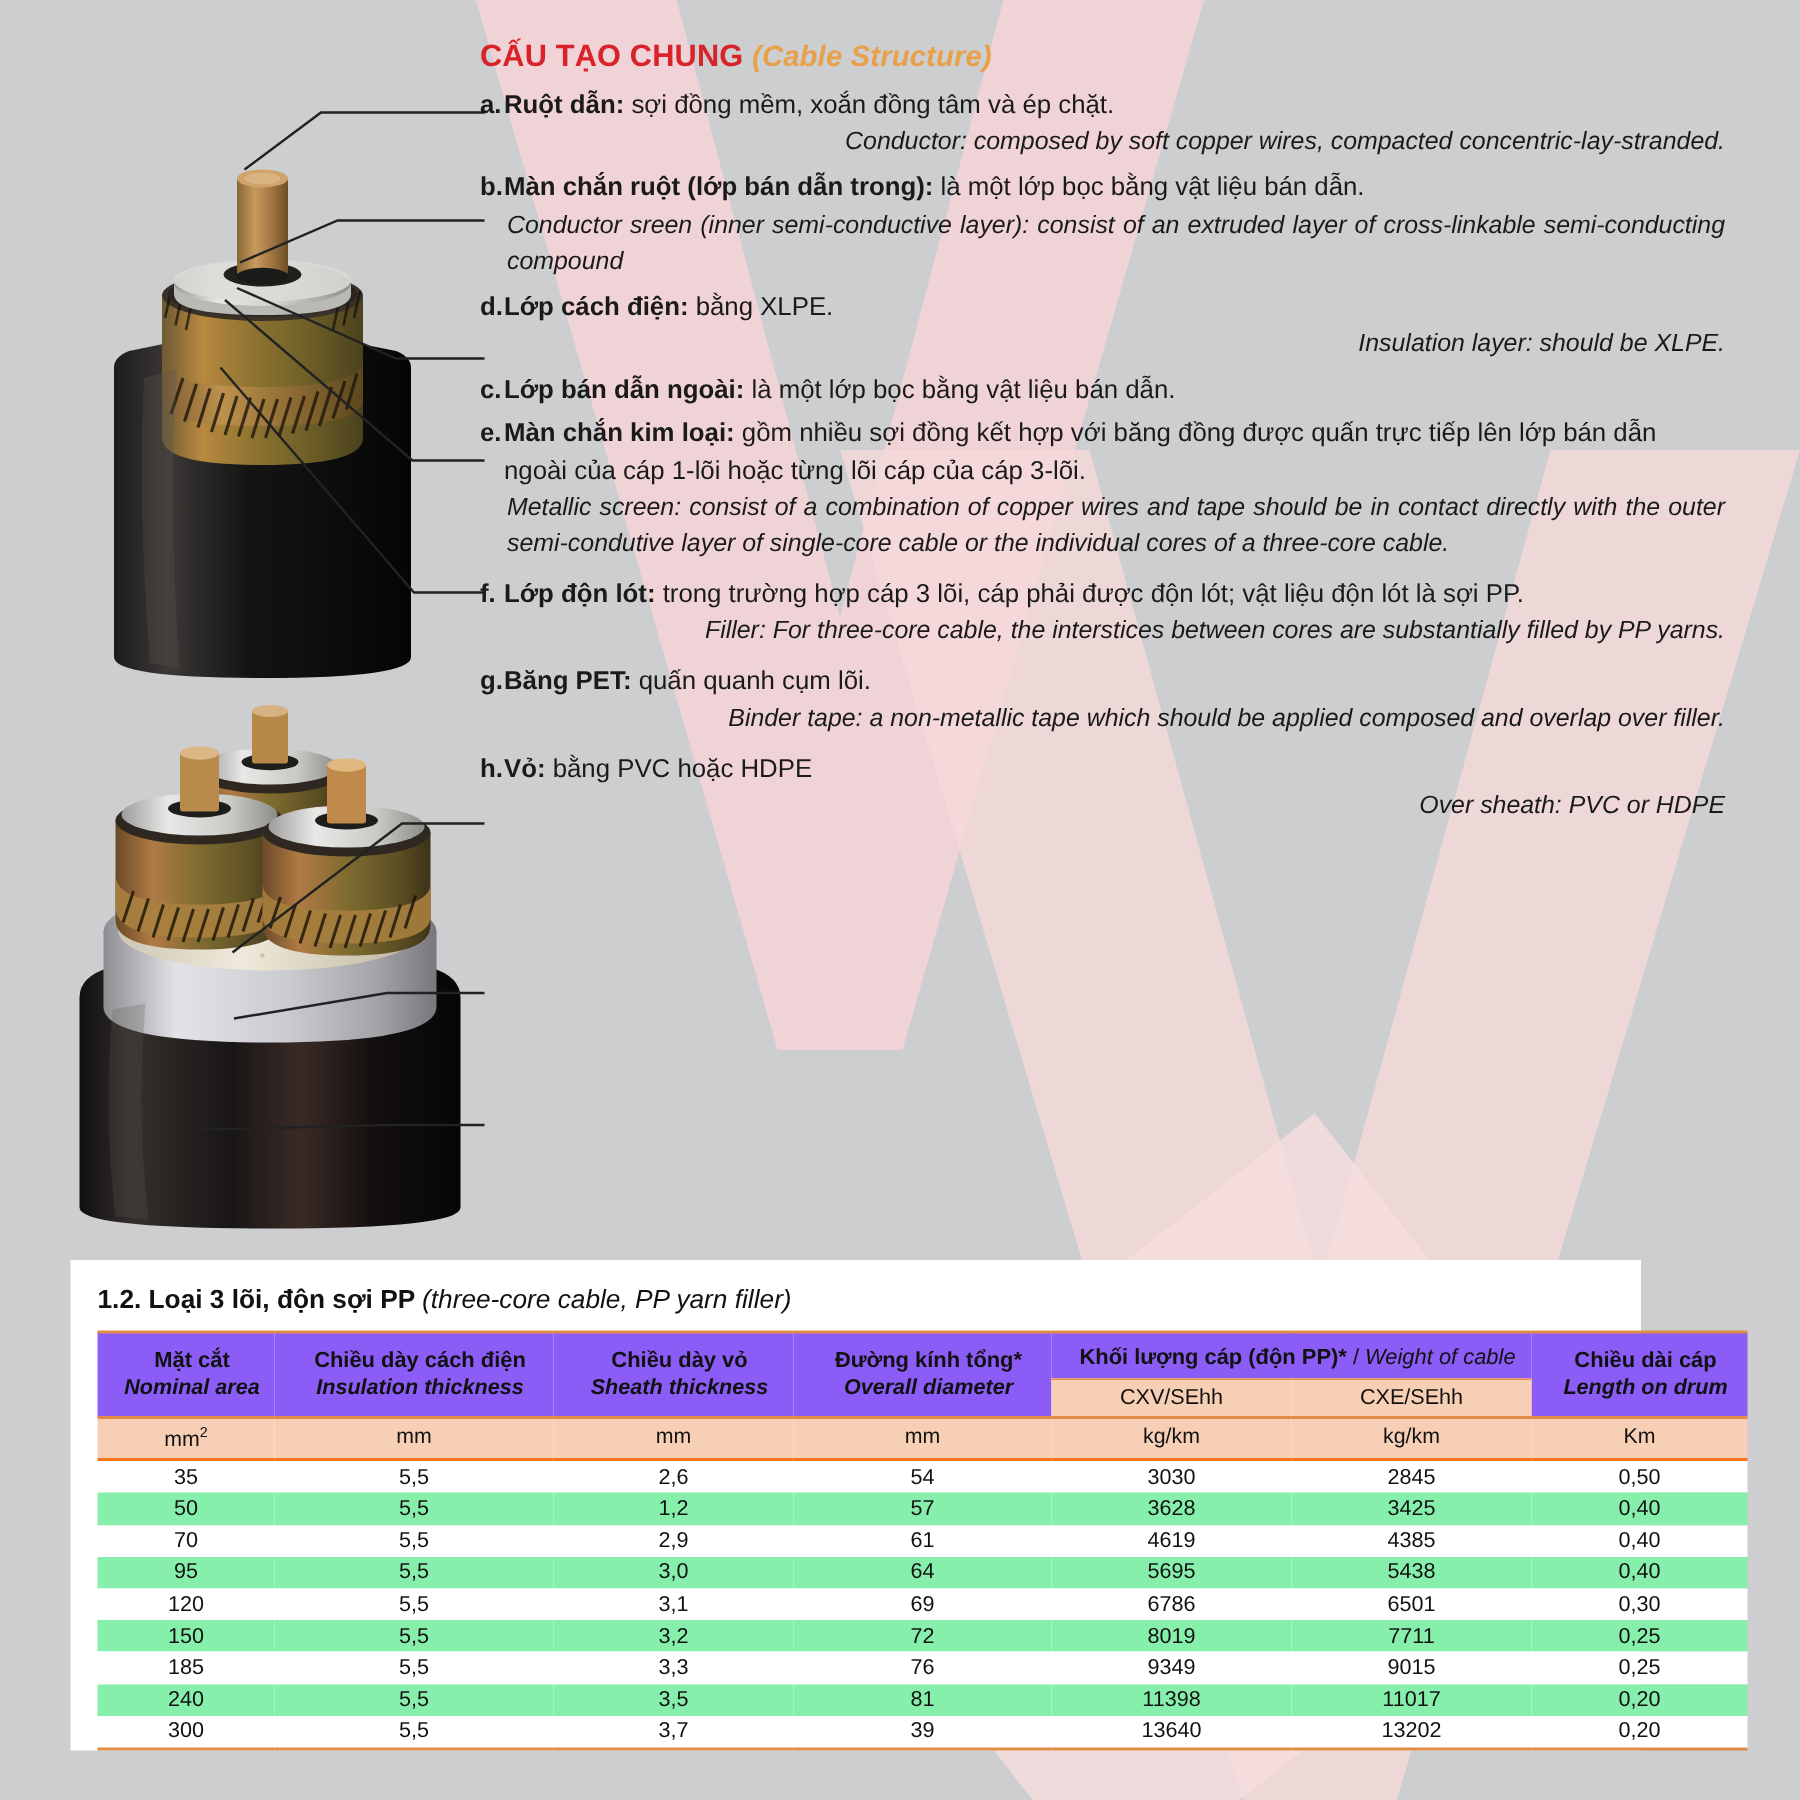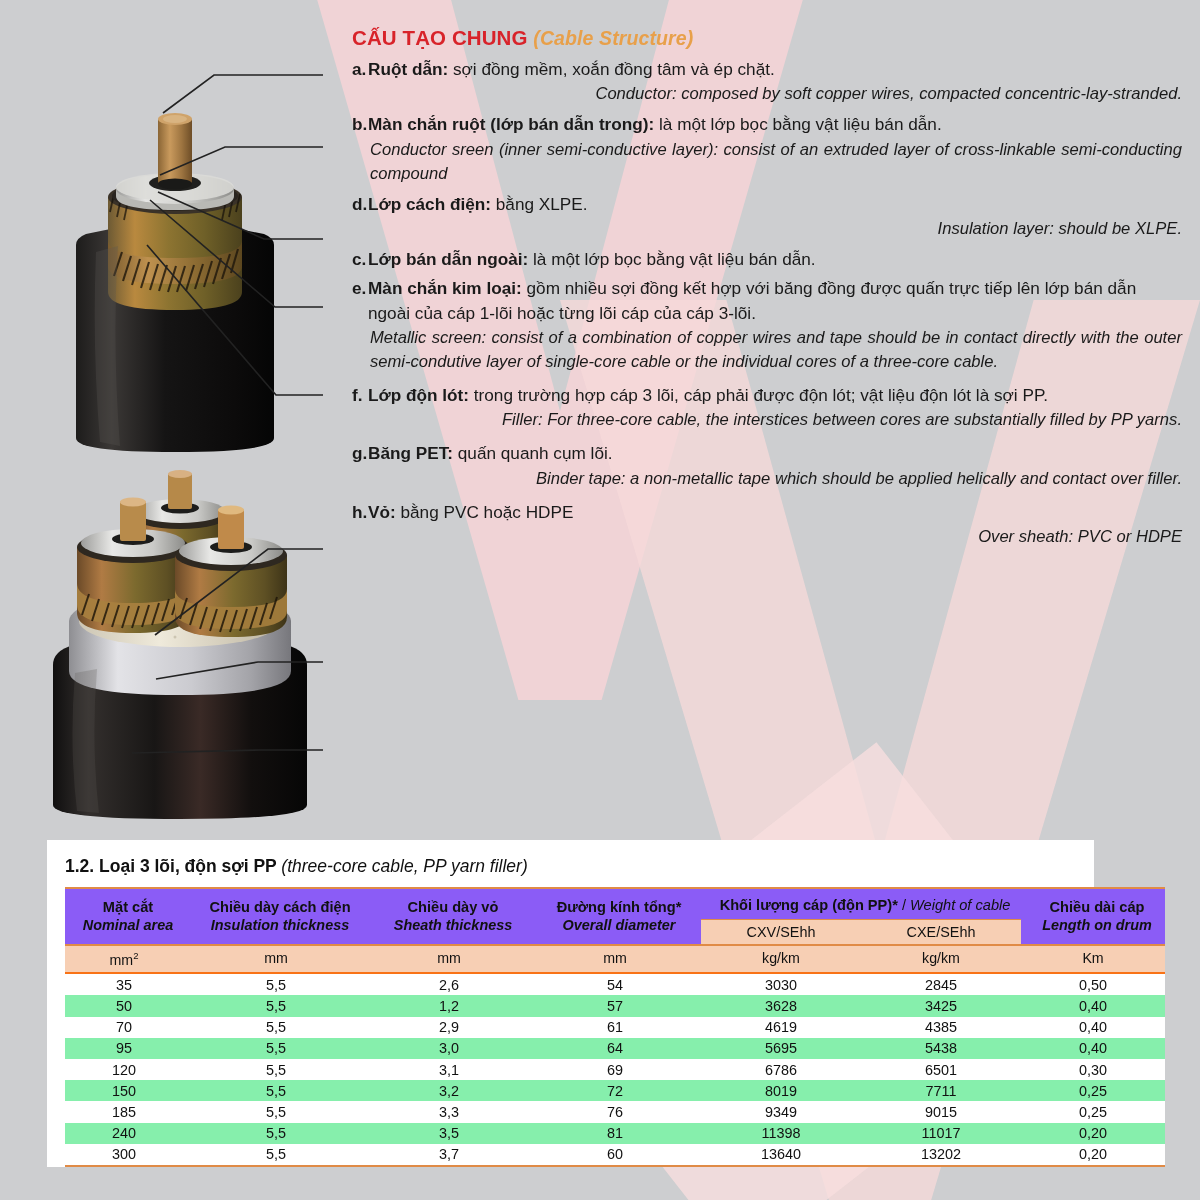--- a/index.html
+++ b/index.html
@@ -52,21 +52,21 @@
   .cable-fig { position: absolute; }
   #cable-single { left: 70px; top: 70px; }
   #cable-three { left: 35px; top: 455px; }
 
   
   #leaders { position: absolute; left: 0; top: 0; width: 1200px; height: 840px; pointer-events:none; }
 
   
   #content {
     position: absolute;
-    left: 352px;
+    left: 320px;
     top: 26px;
     width: 830px;
   }
 
   .section-title {
     font-size: 20.5px;
     font-weight: bold;
     color: #d8232a;
     letter-spacing: .1px;
     margin-bottom: 7px;
@@ -460,21 +460,21 @@
       <span class="item-key">f.</span>
       <span class="item-body"><b>Lớp độn lót:</b><span> trong trường hợp cáp 3 lõi, cáp phải được độn lót; vật liệu độn lót là sợi PP.</span></span>
     </div>
     <div class="en-line nojust">Filler: For three-core cable, the interstices between cores are substantially filled by PP yarns.</div>
     <div class="gap-m"></div>
 
     <div class="item">
       <span class="item-key">g.</span>
       <span class="item-body"><b>Băng PET:</b><span> quấn quanh cụm lõi.</span></span>
     </div>
-    <div class="en-line nojust">Binder tape: a non-metallic tape which should be applied helically and contact over filler.</div>
+    <div class="en-line nojust">Binder tape: a non-metallic tape which should be applied composed and overlap over filler.</div>
     <div class="gap-m"></div>
 
     <div class="item">
       <span class="item-key">h.</span>
       <span class="item-body"><b>Vỏ:</b><span> bằng PVC hoặc HDPE</span></span>
     </div>
     <div class="en-line nojust">Over sheath: PVC or HDPE</div>
 
   </div>
 
@@ -607,21 +607,21 @@
             <td>3,5</td>
             <td>81</td>
             <td>11398</td>
             <td>11017</td>
             <td>0,20</td>
           </tr>
           <tr>
             <td>300</td>
             <td>5,5</td>
             <td>3,7</td>
-            <td>60</td>
+            <td>39</td>
             <td>13640</td>
             <td>13202</td>
             <td>0,20</td>
           </tr>
         </tbody>
     </table>
   </div>
 
 </div>
 

